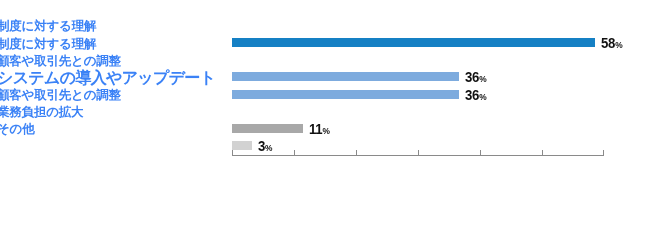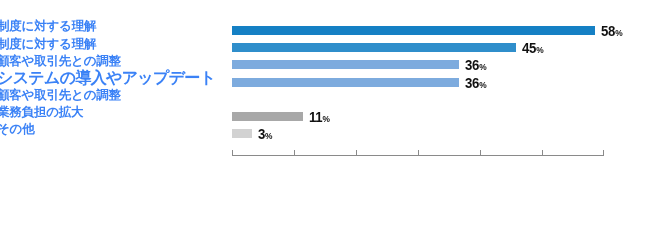--- a/index.html
+++ b/index.html
@@ -49,21 +49,21 @@
     white-space: nowrap;
   }
   .cat-label.long {
     font-size: 16px;
     letter-spacing: -0.7px;
   }
 
   .bar-wrap {
     position: absolute;
     left: 232px;
-    top: 4px;
+    top: 16px;
     height: 17.2px;
     display: flex;
     align-items: center;
   }
   .bar {
     height: 9px;
     background: #7dabde;
   }
   .bar.tone-dark   { background: #1580c4; }
   .bar.tone-mid    { background: #2f8ecb; }
@@ -123,24 +123,20 @@
     <div class="row">
       <div class="cat-label">制度に対する理解</div>
       <div class="bar-wrap">
         <div class="bar tone-dark" style="width: 363px; background: rgb(21, 128, 196);"></div>
         <div class="val"><span>58</span><span class="pct">%</span></div>
       </div>
     </div>
 
     <div class="row">
       <div class="cat-label">制度に対する理解</div>
-      <div class="bar-wrap">
-        <div class="bar tone-mid" style="width: 284px; background: rgb(47, 142, 203);"></div>
-        <div class="val"><span>45</span><span class="pct">%</span></div>
-      </div>
     </div>
 
     <div class="row">
       <div class="cat-label">顧客や取引先との調整</div>
       <div class="bar-wrap">
         <div class="bar tone-light" style="width: 227px; background: rgb(125, 171, 222);"></div>
         <div class="val"><span>36</span><span class="pct">%</span></div>
       </div>
     </div>
 

